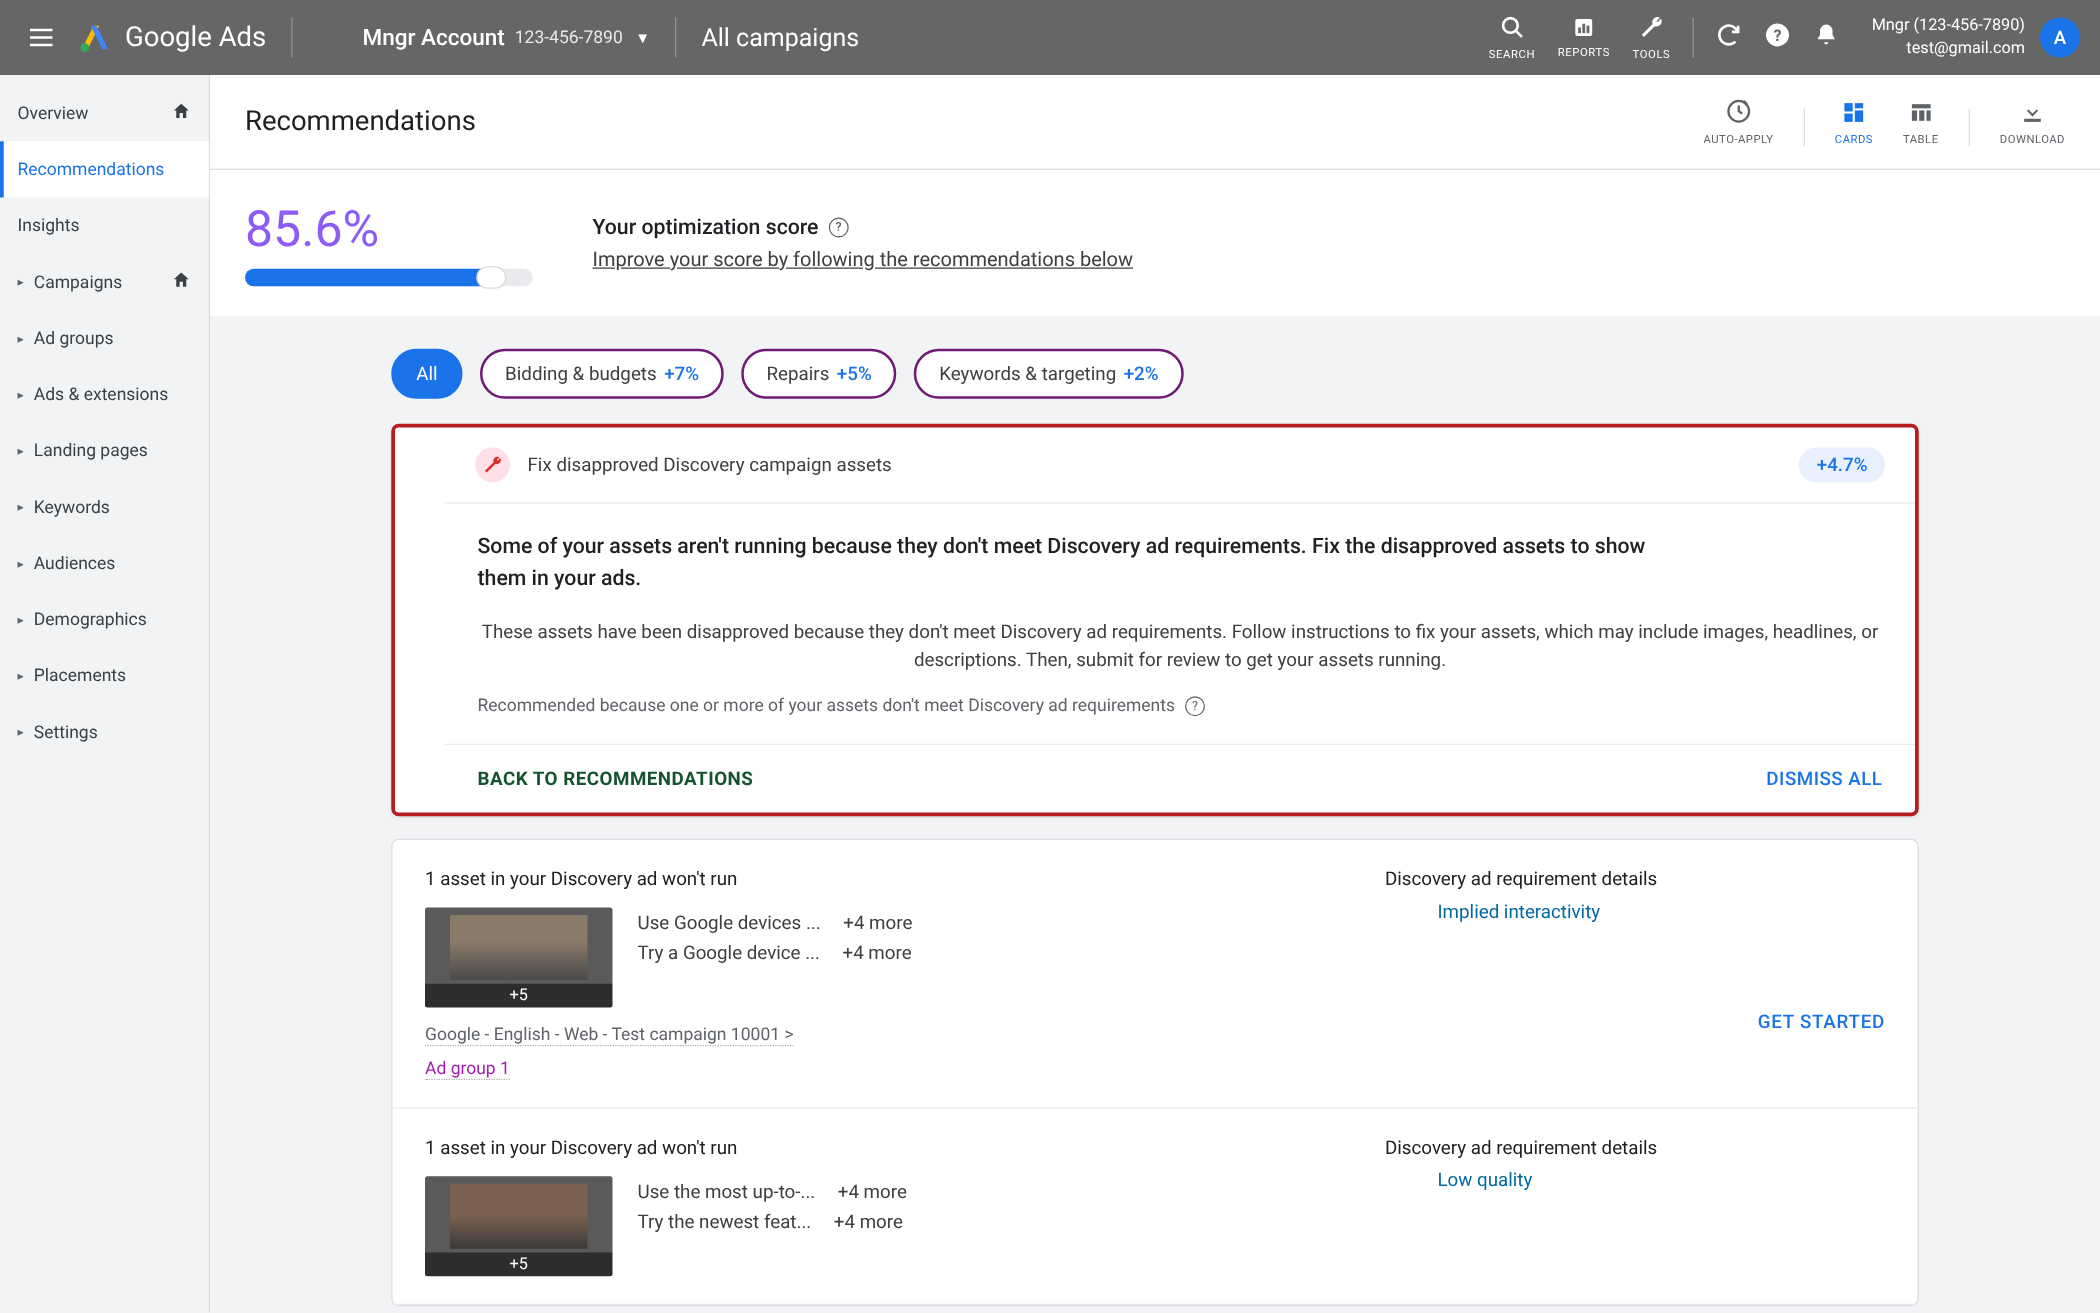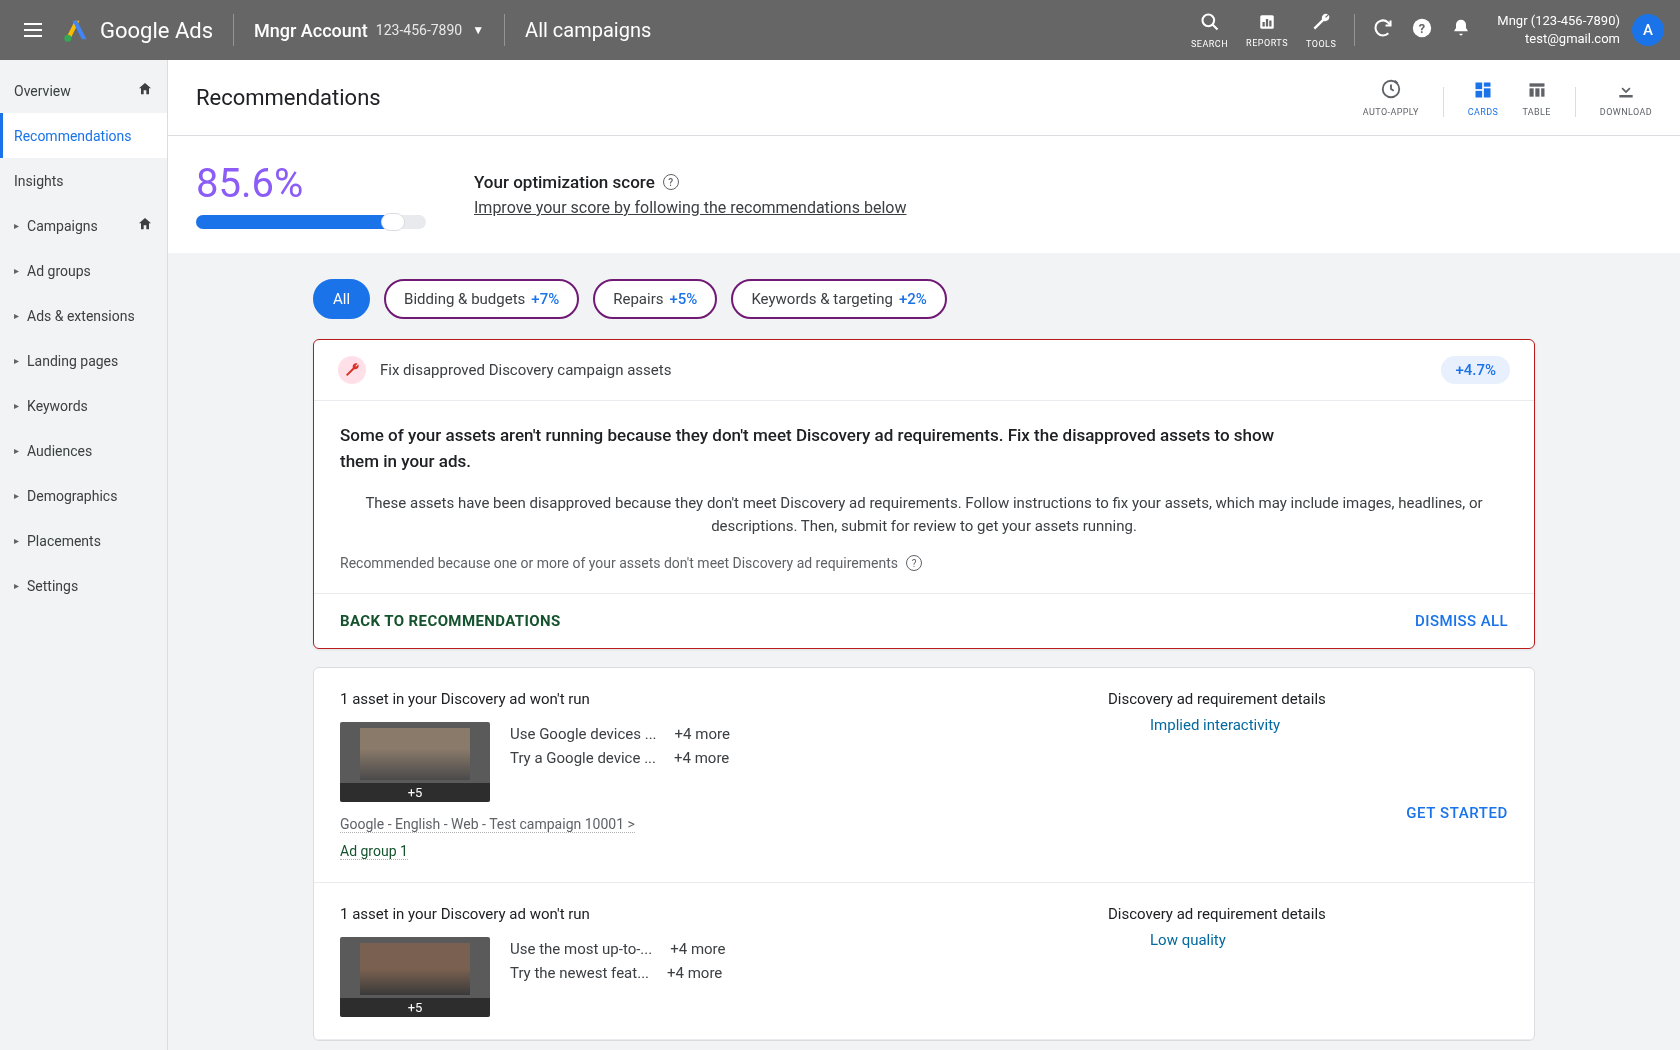--- a/index.html
+++ b/index.html
@@ -7,21 +7,21 @@
 
 
 .header { background: #666666; height: 60px; display: flex; align-items: center; color: white; padding: 0 16px; }
 .menu-btn { display: flex; flex-direction: column; gap: 4px; cursor: pointer; padding: 8px; }
 .menu-line { width: 18px; height: 2px; background: white; }
 .logo-block { display: flex; align-items: center; margin-left: 12px; }
 .logo-triangle { width: 28px; height: 28px; position: relative; margin-right: 10px; }
 .logo-triangle svg { width: 100%; height: 100%; }
 .logo-text { font-size: 22px; font-weight: 400; }
 .header-divider { width: 1px; height: 32px; background: rgba(255,255,255,0.3); margin: 0 20px; }
-.account-block { display: flex; align-items: center; cursor: pointer; }
+.account-block { display: flex; align-items: center; cursor: pointer; margin-left: 36px; }
 .account-name { font-size: 18px; font-weight: 500; }
 .account-id { font-size: 14px; margin-left: 8px; opacity: 0.85; }
 .chevron { margin-left: 10px; font-size: 12px; }
 .scope-label { font-size: 20px; font-weight: 400; }
 .header-spacer { flex: 1; }
 .header-tools { display: flex; align-items: center; gap: 18px; }
 .header-tool { display: flex; flex-direction: column; align-items: center; cursor: pointer; gap: 2px; }
 .header-tool-icon { font-size: 20px; }
 .header-tool-label { font-size: 9px; letter-spacing: 0.5px; }
 .header-sep { width: 1px; height: 32px; background: rgba(255,255,255,0.3); }
@@ -62,21 +62,21 @@
 .score-title { font-size: 17px; font-weight: 500; color: #202124; display: flex; align-items: center; gap: 8px; }
 .score-subtitle { font-size: 16px; color: #3c4043; margin-top: 6px; text-decoration: underline; }
 
 
 .pills-row { padding: 26px 28px 10px 145px; display: flex; gap: 14px; }
 .pill { border: 2px solid #701a75; border-radius: 20px; background: white; padding: 9px 18px; font-size: 15px; color: #3c4043; cursor: pointer; display: flex; align-items: center; gap: 6px; }
 .pill.active { background: #1a73e8; color: white; border-color: #1a73e8; }
 .pill-delta { color: #1a73e8; font-weight: 500; }
 
 
-.main-card { margin: 10px 145px 0 145px; background: white; border: 1px solid #b91c1c; border-radius: 6px; box-shadow: 0 1px 3px rgba(0,0,0,0.08); }
+.main-card { margin: 10px 145px 0 145px; background: white; border: 3px solid #b91c1c; border-radius: 6px; box-shadow: 0 1px 3px rgba(0,0,0,0.08); padding-left: 40px; }
 .card-header { display: flex; align-items: center; padding: 16px 24px; border-bottom: 1px solid #e8eaed; }
 .card-header-icon { width: 28px; height: 28px; border-radius: 50%; background: #ffe0e8; display: flex; align-items: center; justify-content: center; color: #d93025; margin-right: 14px; font-size: 15px; }
 .card-header-title { font-size: 15px; color: #3c4043; }
 .card-header-spacer { flex: 1; }
 .card-header-delta { background: #e8f0fe; color: #1a73e8; font-weight: 500; padding: 5px 14px; border-radius: 14px; font-size: 15px; }
 .card-body { padding: 22px 26px; }
 .card-headline { font-size: 17px; font-weight: 500; color: #202124; line-height: 1.5; max-width: 960px; }
 .card-desc { font-size: 15px; color: #3c4043; margin-top: 18px; line-height: 1.5; text-align: center; }
 .card-reason { font-size: 14px; color: #5f6368; margin-top: 18px; display: flex; align-items: center; gap: 8px; }
 .card-actions { display: flex; align-items: center; padding: 18px 26px; border-top: 1px solid #e8eaed; }
@@ -90,21 +90,21 @@
 .asset-left { flex: 1; }
 .asset-title { font-size: 15px; color: #202124; margin-bottom: 14px; }
 .asset-row1 { display: flex; gap: 20px; align-items: flex-start; }
 .asset-thumb { width: 150px; height: 80px; background: #5a5a5a; position: relative; border-radius: 2px; overflow: hidden; }
 .asset-thumb-inner { position: absolute; inset: 6px 20px 22px 20px; background: linear-gradient(to bottom, #8a7a6a 40%, #4a4a4a); }
 .asset-thumb-count { position: absolute; bottom: 0; left: 0; right: 0; background: rgba(0,0,0,0.5); color: white; text-align: center; font-size: 13px; padding: 2px 0; }
 .asset-lines { font-size: 15px; color: #3c4043; line-height: 1.6; }
 .asset-line { display: flex; gap: 18px; }
 .asset-line-more { color: #3c4043; }
 .asset-breadcrumb { font-size: 14px; color: #5f6368; margin-top: 14px; border-bottom: 1px dotted #b0b0b0; display: inline-block; cursor: pointer; }
-.asset-group { font-size: 14px; color: #14532d; margin-top: 10px; border-bottom: 1px dotted #b0b0b0; display: inline-block; cursor: pointer; text-align: right; }
+.asset-group { font-size: 14px; color: #a21caf; margin-top: 10px; border-bottom: 1px dotted #b0b0b0; display: inline-block; cursor: pointer; text-align: right; }
 .asset-right { width: 400px; }
 .asset-detail-title { font-size: 15px; color: #202124; margin-bottom: 8px; }
 .asset-detail-reason { font-size: 15px; color: #0369a1; margin-left: 42px; }
 .asset-cta { color: #1a73e8; font-weight: 500; font-size: 15px; letter-spacing: 0.6px; cursor: pointer; text-align: right; margin-top: 70px; }
 
 .help-circle { display: inline-flex; width: 16px; height: 16px; border: 1.5px solid #5f6368; border-radius: 50%; align-items: center; justify-content: center; font-size: 10px; color: #5f6368; cursor: pointer; }
 </style>
 </head>
 <body>
 

